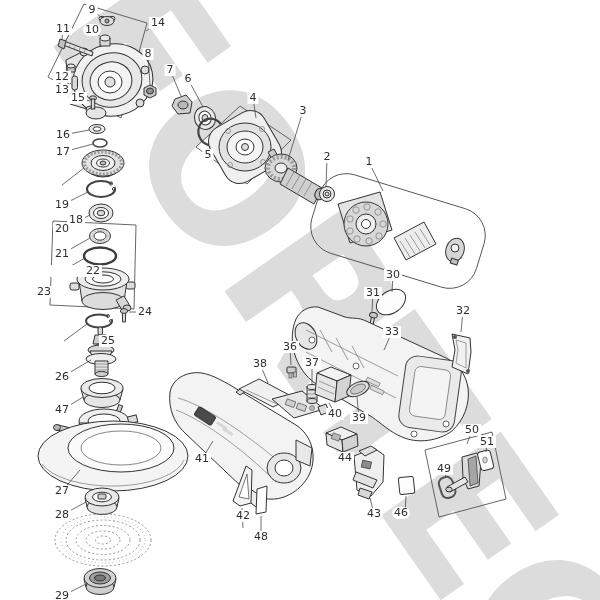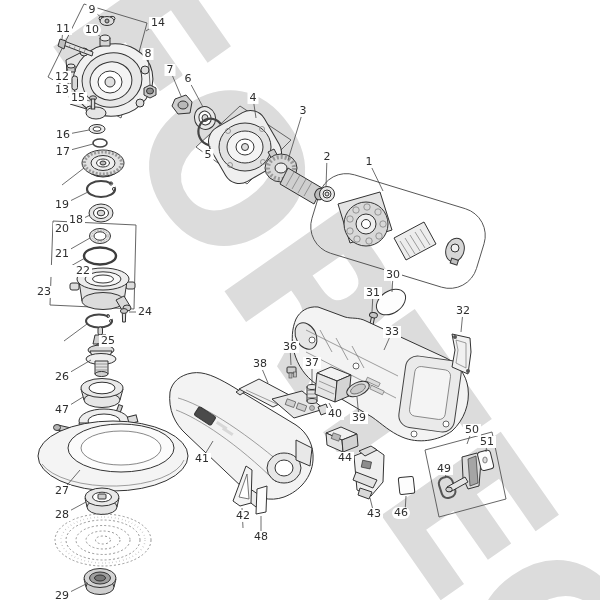--- a/index.html
+++ b/index.html
@@ -462,21 +462,21 @@
       <span class="callout" style="left: 62px; top: 77px;">12</span>
       <span class="callout" style="left: 62px; top: 90px;">13</span>
       <span class="callout" style="left: 158px; top: 23px; text-align: center;">14</span>
       <span class="callout" style="left: 78px; top: 98px;">15</span>
       <span class="callout" style="left: 63px; top: 135px;">16</span>
       <span class="callout" style="left: 63px; top: 152px; text-align: right;">17</span>
       <span class="callout" style="left: 76px; top: 185px; margin-top: 35px;">18</span>
       <span class="callout" style="left: 62px; top: 205px;">19</span>
       <span class="callout" style="left: 62px; top: 229px;">20</span>
       <span class="callout" style="left: 62px; top: 254px;">21</span>
-      <span class="callout" style="left: 66px; top: 271px; padding-left: 36px;">22</span>
+      <span class="callout" style="left: 76px; top: 271px; padding-left: 36px;">22</span>
       <span class="callout" style="left: 44px; top: 292px;">23</span>
       <span class="callout" style="left: 145px; top: 312px;">24</span>
       <span class="callout" style="left: 64px; top: 341px; margin-left: 44px;">25</span>
       <span class="callout" style="left: 62px; top: 377px;">26</span>
       <span class="callout" style="left: 62px; top: 491px;">27</span>
       <span class="callout" style="left: 62px; top: 515px;">28</span>
       <span class="callout" style="left: 62px; top: 596px;">29</span>
       <span class="callout" style="left: 393px; top: 275px;">30</span>
       <span class="callout" style="left: 373px; top: 293px;">31</span>
       <span class="callout" style="left: 463px; top: 311px;">32</span>

